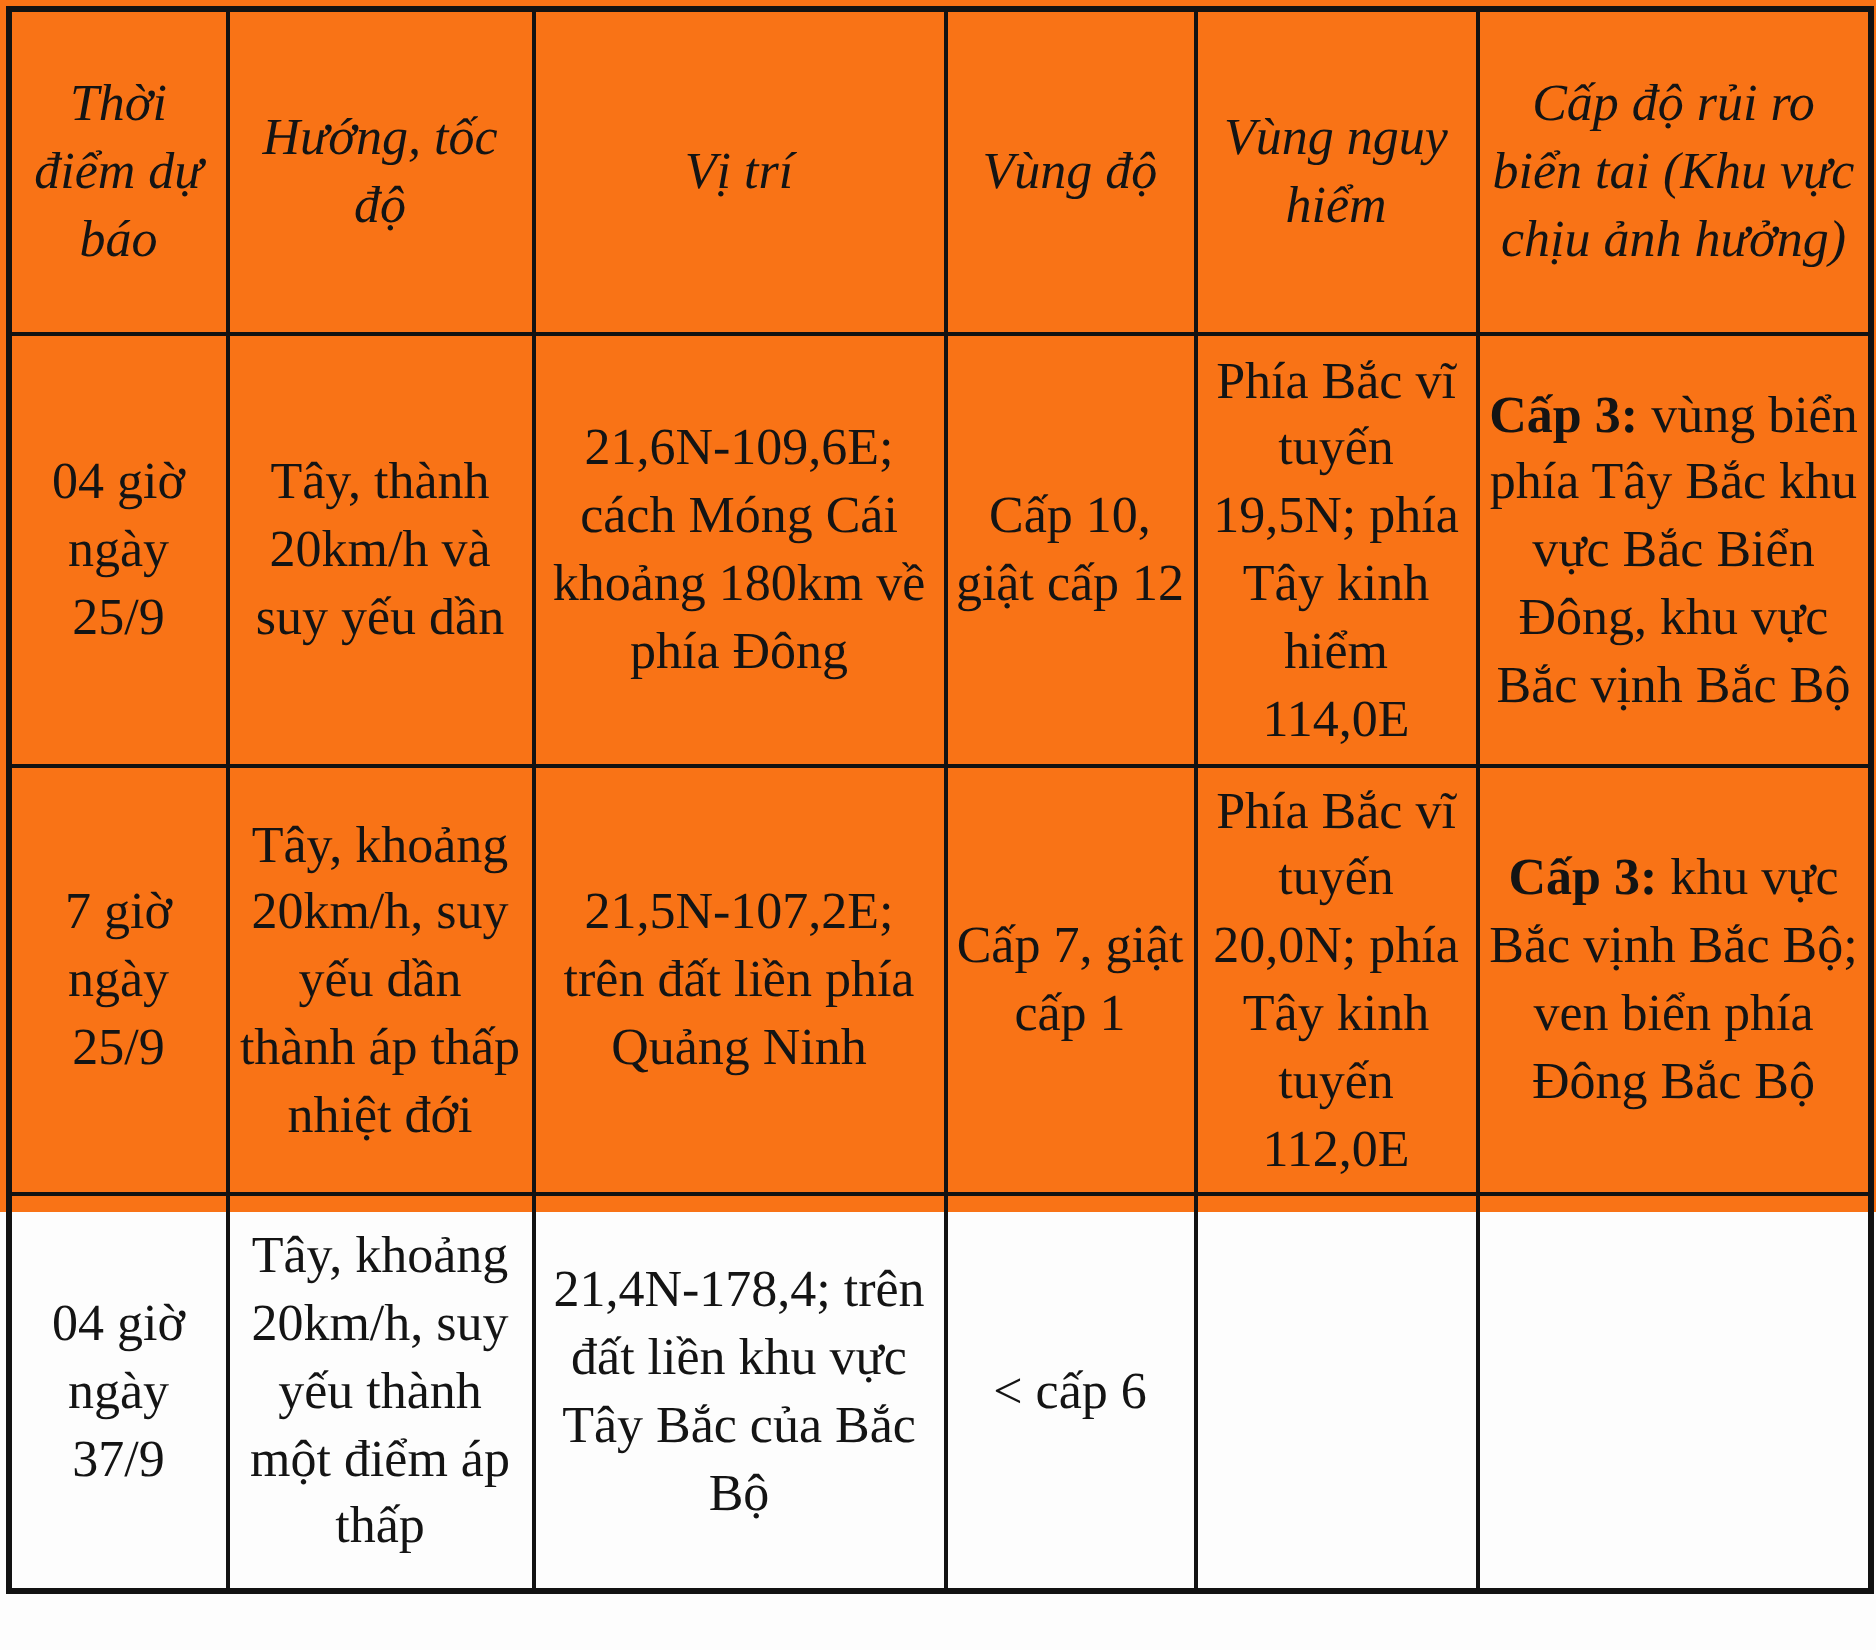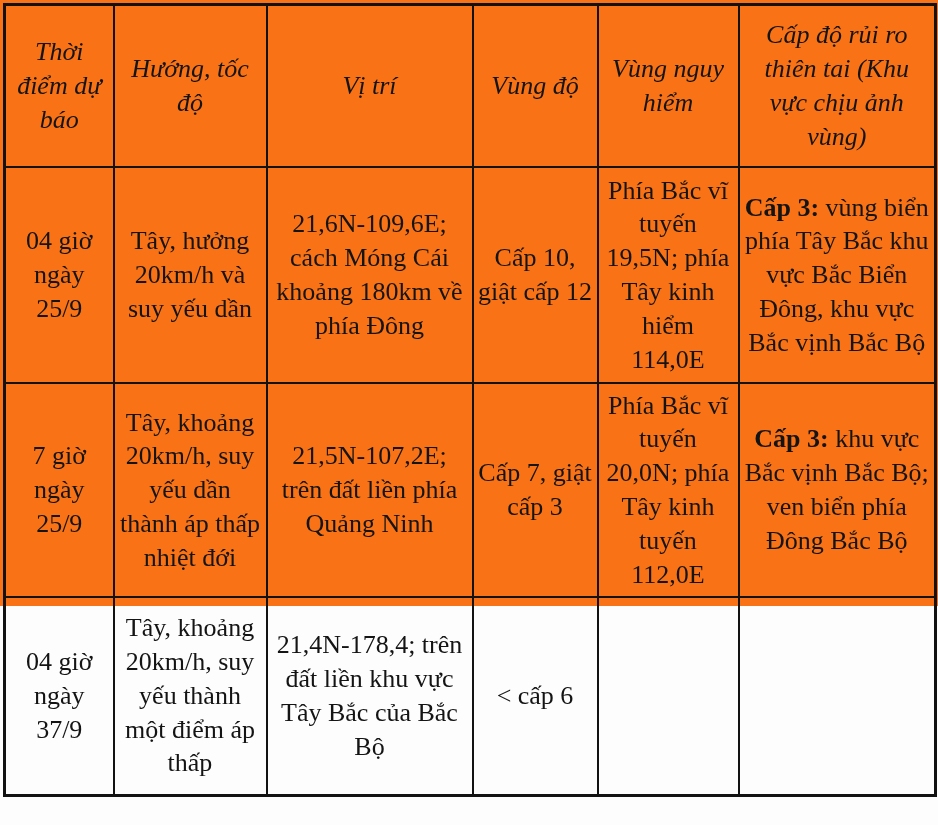--- a/index.html
+++ b/index.html
@@ -60,37 +60,37 @@
       <col style="width:141px">
       <col style="width:197px">
     </colgroup>
     <thead>
       <tr>
         <th>Thời điểm dự báo</th>
         <th>Hướng, tốc độ</th>
         <th>Vị trí</th>
         <th>Vùng độ</th>
         <th>Vùng nguy hiểm</th>
-        <th>Cấp độ rủi ro thiên tai (Khu vực chịu ảnh vùng)</th>
+        <th>Cấp độ rủi ro biển tai (Khu vực chịu ảnh hưởng)</th>
       </tr>
     </thead>
     <tbody>
       <tr class="row-1">
         <td>04 giờ ngày 25/9</td>
-        <td>Tây, hưởng 20km/h và suy yếu dần</td>
+        <td>Tây, thành 20km/h và suy yếu dần</td>
         <td>21,6N-109,6E; cách Móng Cái khoảng 180km về phía Đông</td>
         <td>Cấp 10, giật cấp 12</td>
         <td>Phía Bắc vĩ tuyến 19,5N; phía Tây kinh hiểm 114,0E</td>
         <td><span class="risk-bold">Cấp 3:</span><span> vùng biển phía Tây Bắc khu vực Bắc Biển Đông, khu vực Bắc vịnh Bắc Bộ</span></td>
       </tr>
       <tr class="row-2">
         <td>7 giờ ngày 25/9</td>
         <td>Tây, khoảng 20km/h, suy yếu dần thành áp thấp nhiệt đới</td>
         <td>21,5N-107,2E; trên đất liền phía Quảng Ninh</td>
-        <td>Cấp 7, giật cấp 3</td>
+        <td>Cấp 7, giật cấp 1</td>
         <td>Phía Bắc vĩ tuyến 20,0N; phía Tây kinh tuyến 112,0E</td>
         <td><span class="risk-bold">Cấp 3:</span><span> khu vực Bắc vịnh Bắc Bộ; ven biển phía Đông Bắc Bộ</span></td>
       </tr>
       <tr class="row-3">
         <td>04 giờ ngày 37/9</td>
         <td>Tây, khoảng 20km/h, suy yếu thành một điểm áp thấp</td>
         <td>21,4N-178,4; trên đất liền khu vực Tây Bắc của Bắc Bộ</td>
         <td>&lt; cấp 6</td>
         <td></td>
         <td><span class="risk-bold"></span><span></span></td>

